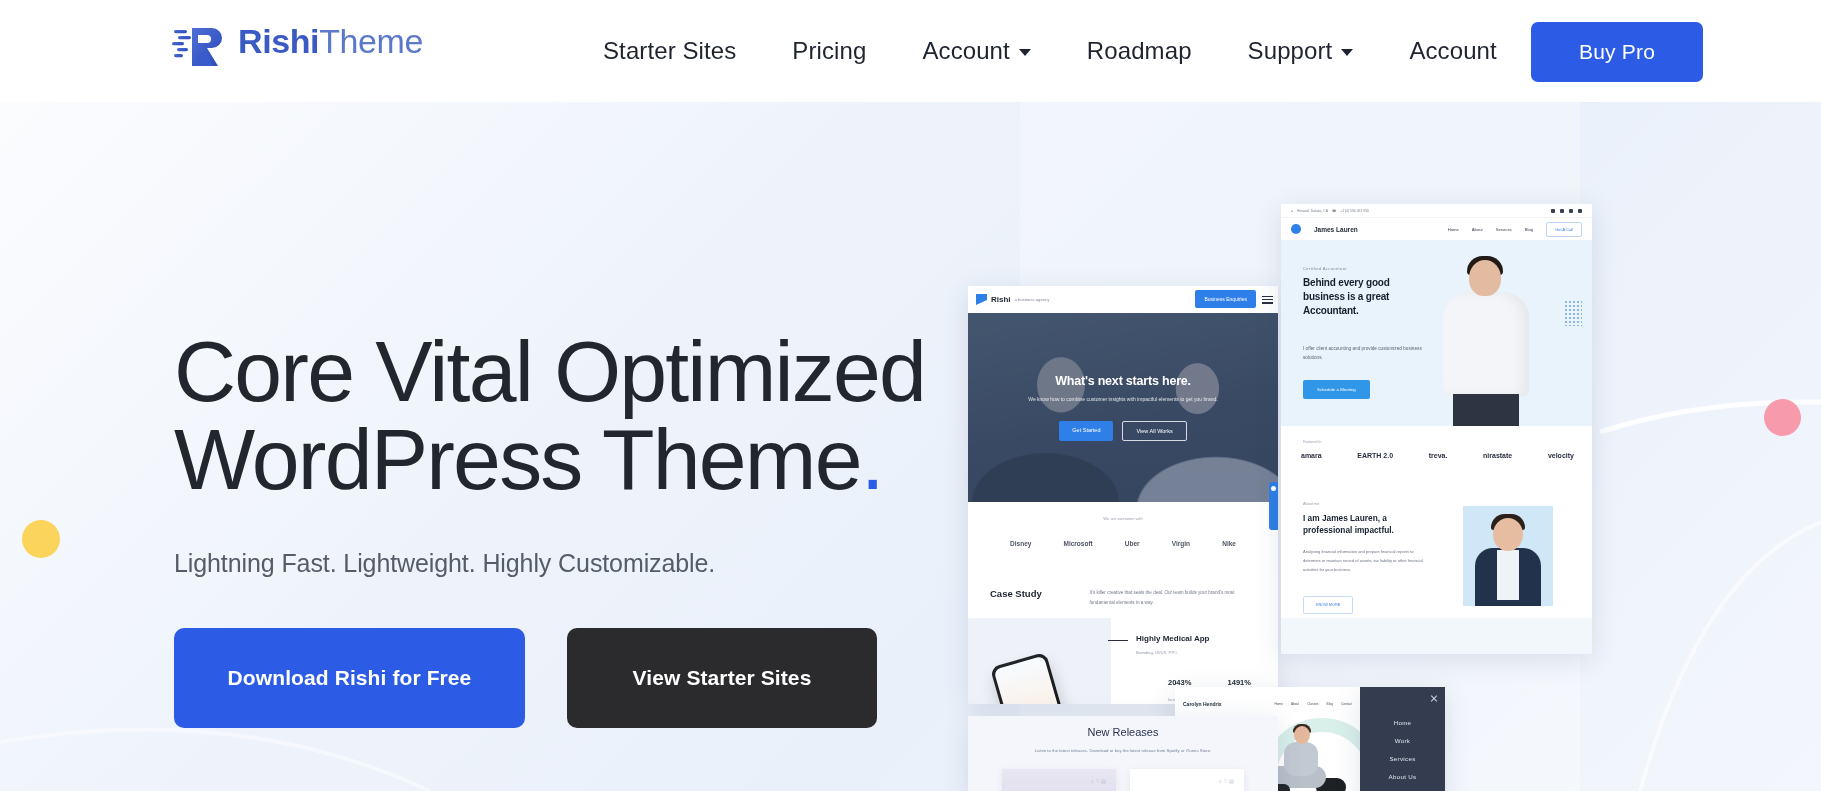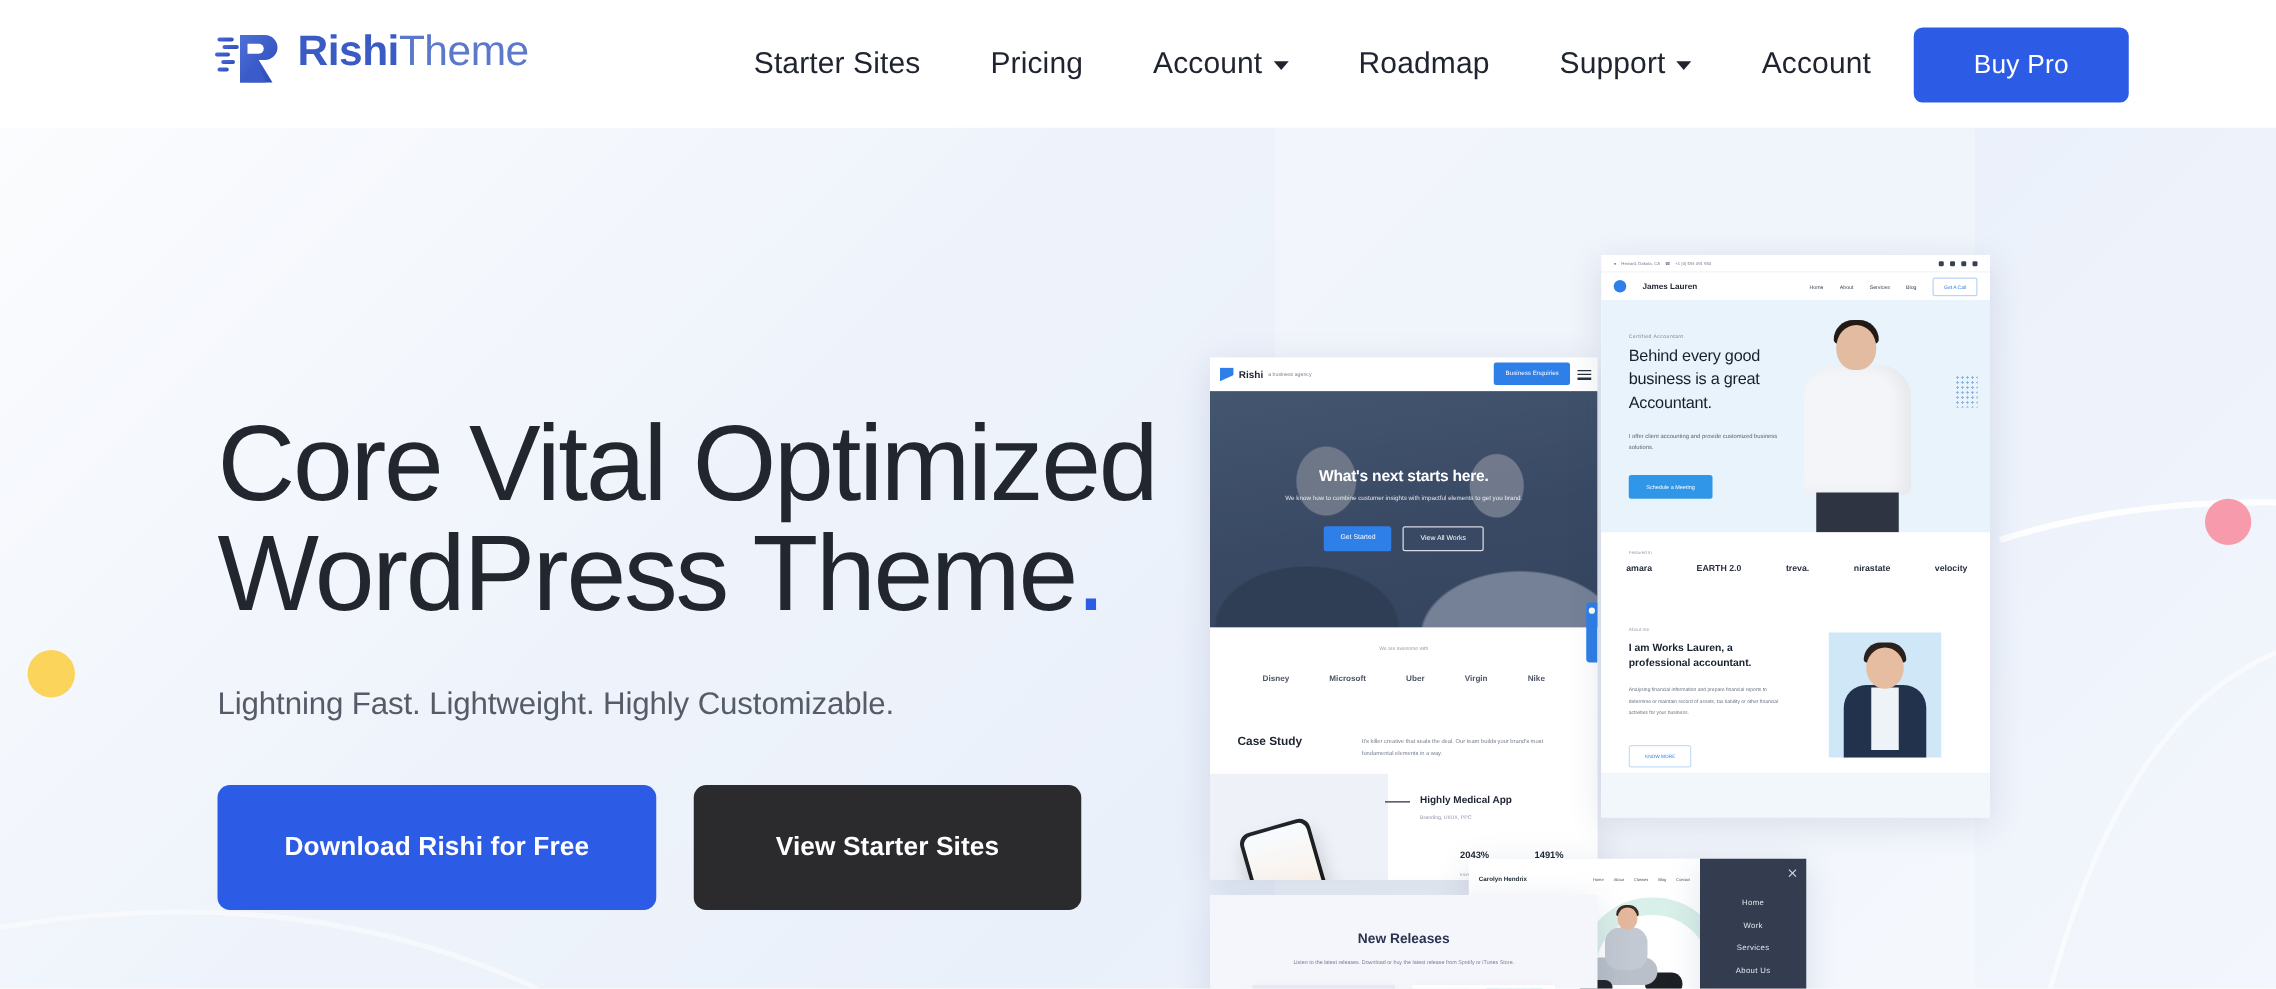--- a/index.html
+++ b/index.html
@@ -76,21 +76,21 @@
   .hero-copy { position: absolute; left: 174px; top: 226px; width: 760px; }
   .headline {
     font-size: 86px; line-height: 1.02; color: #22262f;
     font-weight: 400; letter-spacing: -1.8px;
   }
   .headline .accent { color: #2c5ce5; }
   .subhead {
     margin-top: 46px;
     font-size: 25px; color: #555c68; font-weight: 400; letter-spacing: -0.1px;
   }
-  .cta-row { margin-top: 50px; display: flex; gap: 30px; }
+  .cta-row { margin-top: 50px; display: flex; gap: 42px; }
   .cta {
     border: none; border-radius: 10px; cursor: pointer;
     font-family: inherit; font-size: 21px; font-weight: 700;
     color: #ffffff; letter-spacing: 0.1px;
     display: flex; align-items: center; justify-content: center;
     height: 100px;
   }
   .cta.primary { background: #2c5ce5; width: 351px; }
   .cta.dark { background: #2b2b2d; width: 310px; }
 
@@ -168,21 +168,21 @@
   .ac-top .soc i { width:4px;height:4px;background:#3a4252;border-radius:1px;display:block;}
   .ac-nav { height:22px; display:flex; align-items:center; padding:0 10px; gap:13px;}
   .ac-logo { width:10px;height:10px;border-radius:50%;background:#2f7fe8;}
   .ac-brand { font-size:6.5px;font-weight:700;color:#1d2430; margin-right:auto;}
   .ac-nav a { font-size:4.2px; color:#3a4252; }
   .ac-nav .callbtn { font-size:4px;color:#2f7fe8;border:1px solid #bcd4f5;
                      padding:4px 8px;border-radius:2px;}
   .ac-hero { position:relative; height:186px; background:#e8f3fb; overflow:hidden;}
   .ac-hero .eyebrow { position:absolute; left:22px; top:26px; font-size:4px; color:#7d8594; letter-spacing:.4px;}
   .ac-hero h2 { position:absolute; left:22px; top:36px; width:120px;
-                font-size:13px; line-height:1.42; font-weight:400; color:#16202e; letter-spacing:-.2px;}
+                font-size:10px; line-height:1.42; font-weight:700; color:#16202e; letter-spacing:-.2px;}
   .ac-hero p { position:absolute; left:22px; top:104px; width:126px;
                font-size:4.7px; line-height:2; color:#5a6373;}
   .ac-hero .btn { position:absolute; left:22px; top:140px; background:#2f96e8; color:#fff;
                   font-size:4.4px; padding:7px 14px; border-radius:2px;}
   .ac-person { position:absolute; left:152px; top:14px; width:108px; height:172px; }
   .ac-person .head { position:absolute; left:36px; top:6px; width:32px;height:36px;
                      border-radius:50% 50% 46% 46%; background:#e3bba0;}
   .ac-person .hair { position:absolute; left:34px; top:2px; width:36px;height:19px;
                      border-radius:18px 18px 4px 4px; background:#221a16;}
   .ac-person .body { position:absolute; left:10px; top:38px; width:86px;height:104px;
@@ -244,21 +244,21 @@
                background:#343d4f; }
   .dm-close { position:absolute; right:7px; top:7px; width:8px;height:8px; }
   .dm-close:before,.dm-close:after{content:"";position:absolute;left:0;top:4px;width:8px;height:1px;background:#cfd6e4;}
   .dm-close:before{transform:rotate(45deg);} .dm-close:after{transform:rotate(-45deg);}
   .dm-list { position:absolute; left:0; right:0; top:32px; display:flex;
              flex-direction:column; align-items:center; gap:11px; }
   .dm-list a { font-size:6.2px; color:#e3e8f1; letter-spacing:.3px;}
 
   
   .shot-music { left: 13px; top: 512px; width: 310px; height: 177px; background:#f4f6fb;}
-  .mu-h { text-align:center; padding-top:29px; font-size:11px; font-weight:700; color:#2a3350;}
+  .mu-h { text-align:center; padding-top:10px; font-size:11px; font-weight:400; color:#2a3350;}
   .mu-p { text-align:center; font-size:4.3px; color:#767f99; line-height:2.2; margin-top:8px;}
   .mu-row { display:flex; gap:14px; padding: 14px 34px 0; }
   .mu-card { flex:1; background:#fff; height:96px; position:relative; box-shadow:0 2px 8px rgba(30,40,80,.07);}
   .mu-ic { position:absolute; right:10px; top:9px; display:flex; gap:7px; color:#b4bccd; font-size:5px;}
   .mu-card.dark { background: linear-gradient(180deg,#e9e7f3 0%, #cfc8e2 100%); }
 </style>
 </head>
 <body>
 
 <div class="page">
@@ -442,21 +442,21 @@
           <div class="row">
             <span>amara</span>
             <span>EARTH 2.0</span>
             <span>treva.</span>
             <span>nirastate</span>
             <span>velocity</span>
           </div>
         </div>
         <div class="ac-about">
           <div class="cap">About me</div>
-          <h3>I am Works Lauren, a professional accountant.</h3>
+          <h3>I am James Lauren, a professional impactful.</h3>
           <p>Analysing financial information and prepare financial reports to determine or maintain record of assets, tax liability or other financial activities for your business.</p>
           <span class="more">KNOW MORE</span>
           <div class="photo">
             <span class="sj"></span>
               <span class="sh"></span>
               <span class="hr"></span>
               <span class="hd"></span>
           </div>
         </div>
         <div class="ac-foot"></div>

